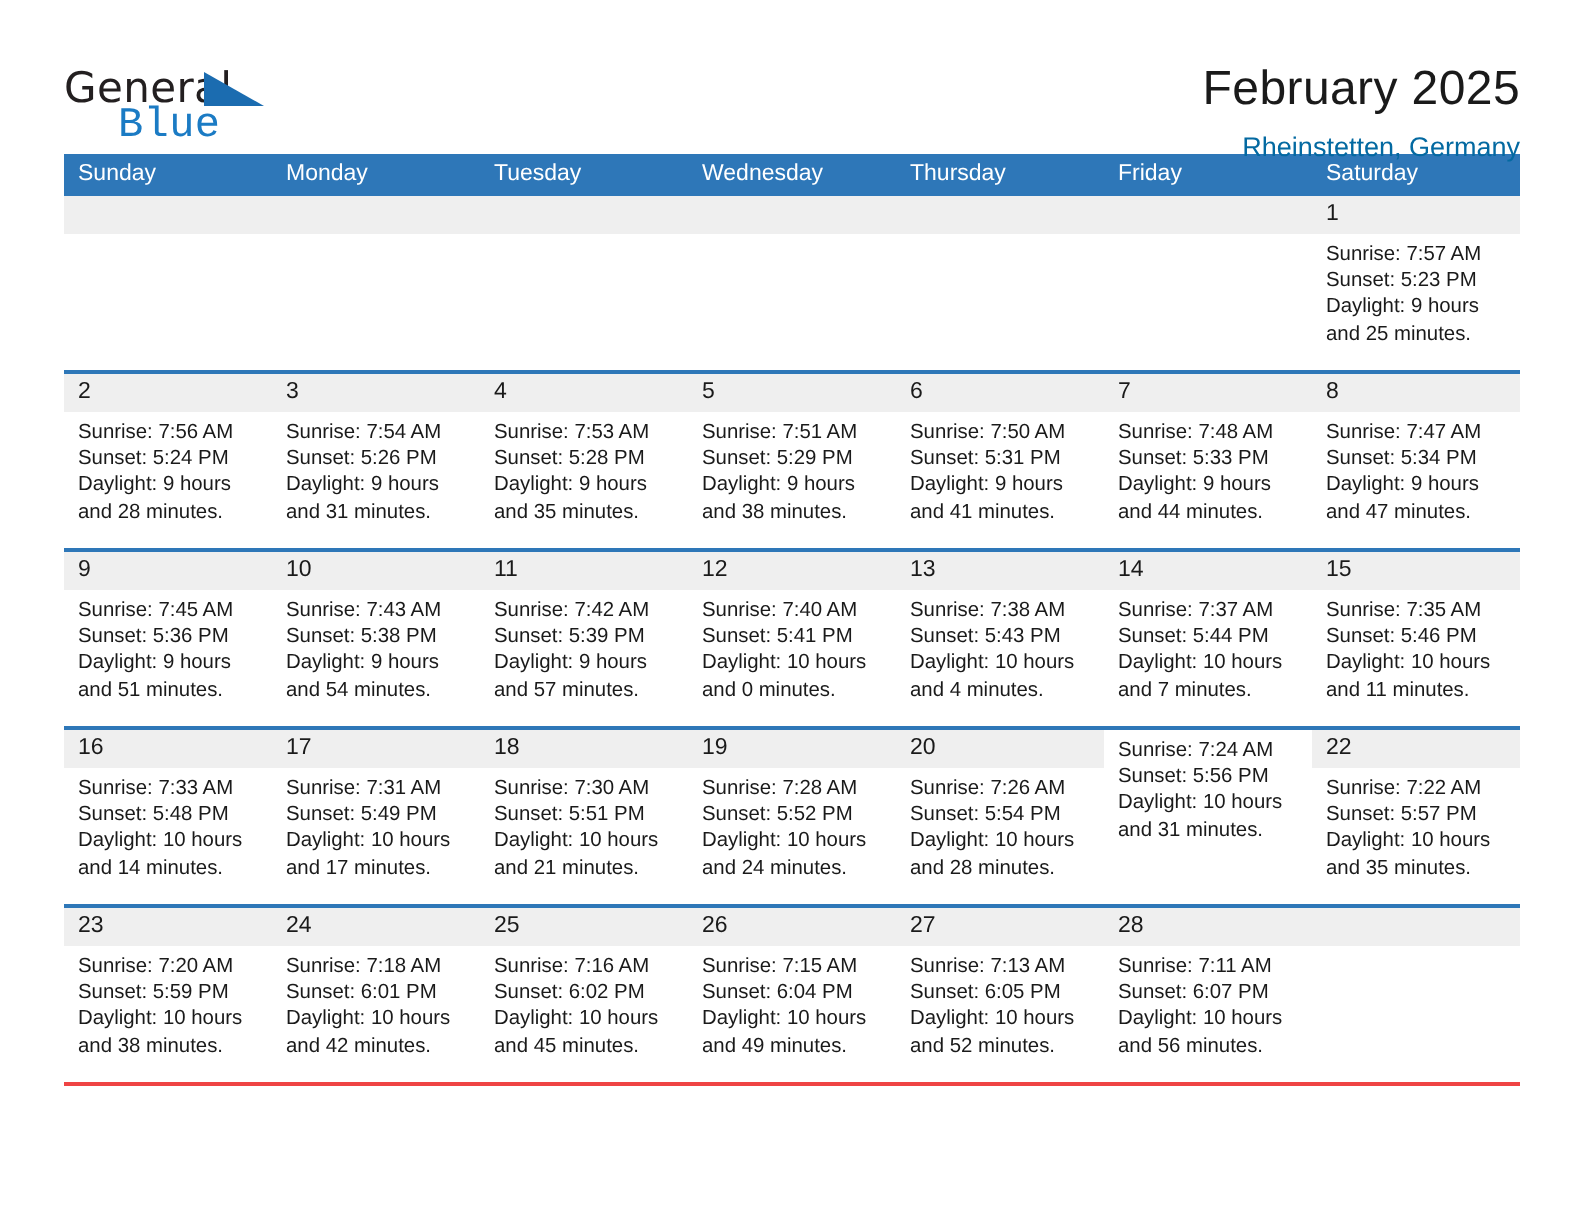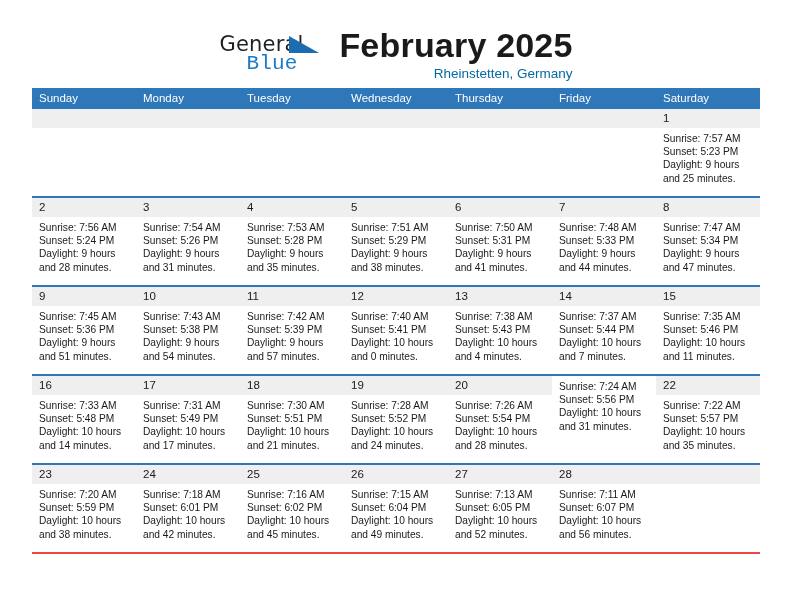--- a/index.html
+++ b/index.html
@@ -19,21 +19,21 @@
     width: 792px;
     height: 612px;
     box-sizing: border-box;
     padding: 0 32px;
   }
 
   
   .topbar {
     display: flex;
     align-items: flex-start;
-    justify-content: center;
+    justify-content: space-between;
     padding-top: 30px;
     height: 72px;
     box-sizing: border-box;
   }
   .logo {
     position: relative;
     width: 120px;
     height: 54px;
     flex: 0 0 auto;
   }
@@ -64,36 +64,36 @@
     border-left: 30px solid #1b6cb0;
     border-top: 17px solid transparent;
   }
 
   .titleblock {
     text-align: right;
     flex: 0 0 auto;
     padding-top: 0px;
   }
   .cal-title {
-    font-size: 34px;
-    font-weight: bold;
+    font-size: 24px;
+    font-weight: normal;
     color: #1a1a1a;
     line-height: 30px;
     letter-spacing: .2px;
   }
   .cal-subtitle {
     font-size: 13.5px;
     color: #0369a1;
     line-height: 20px;
     margin-top: 4px;
   }
 
   
   .calendar {
-    margin-top: 16px;
+    margin-top: 5px;
     width: 728px;
   }
   .weekdays {
     display: flex;
     background: #2e77b8;
     height: 21px;
   }
   .weekday {
     flex: 1 1 0;
     color: #ffffff;

